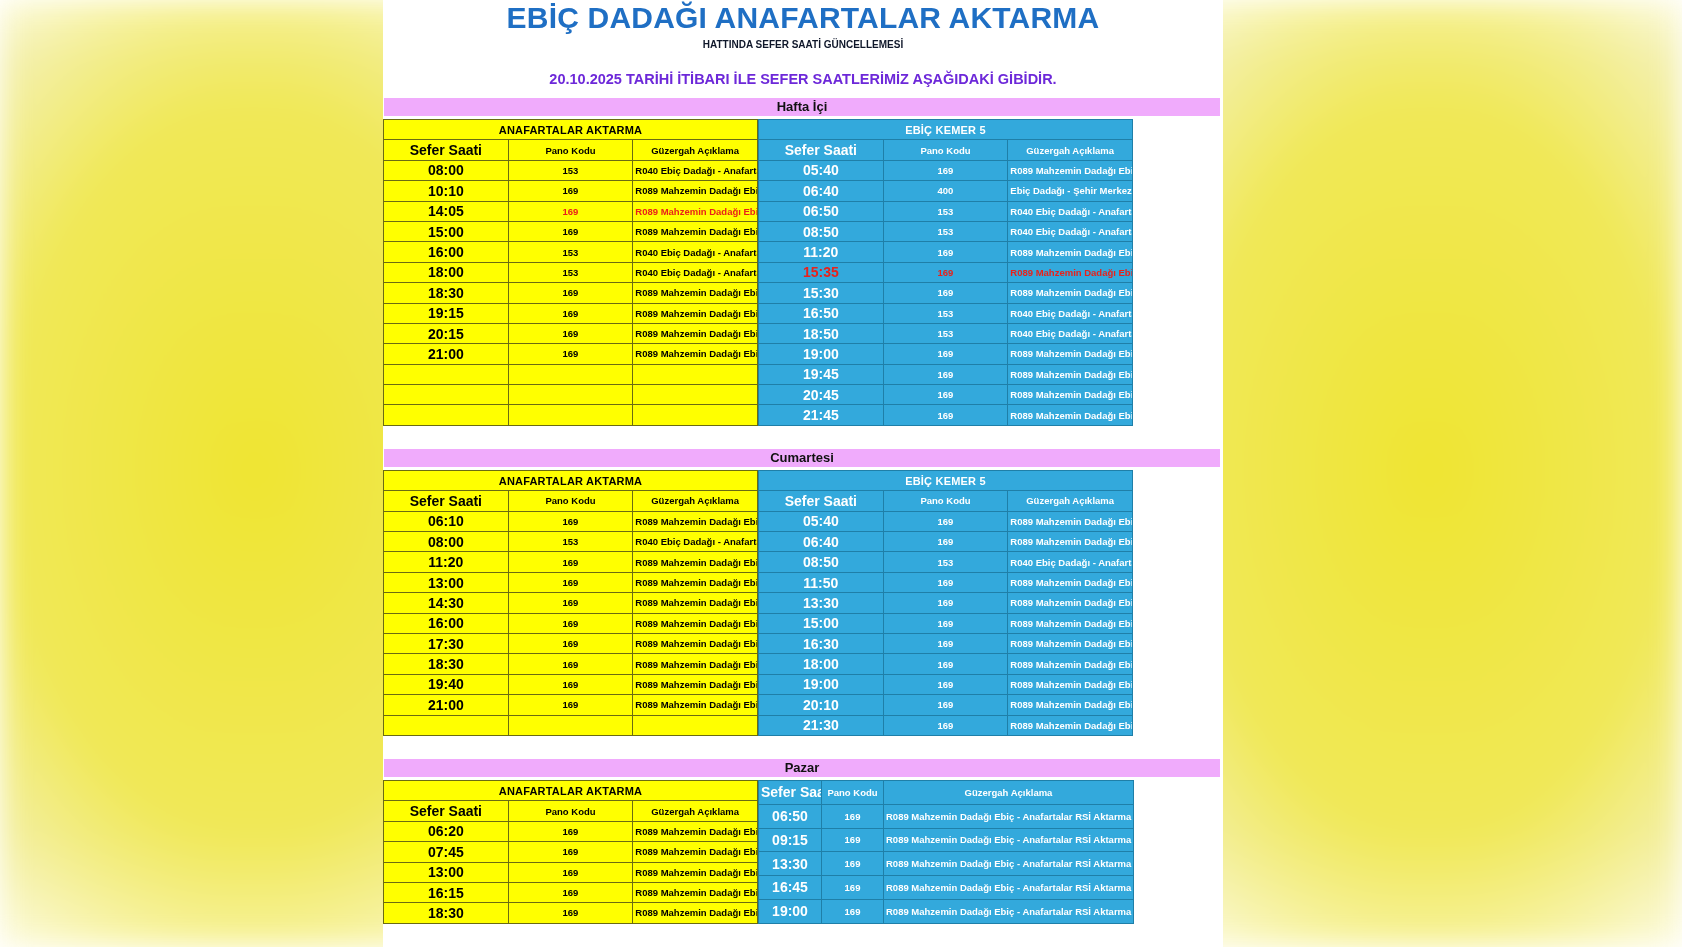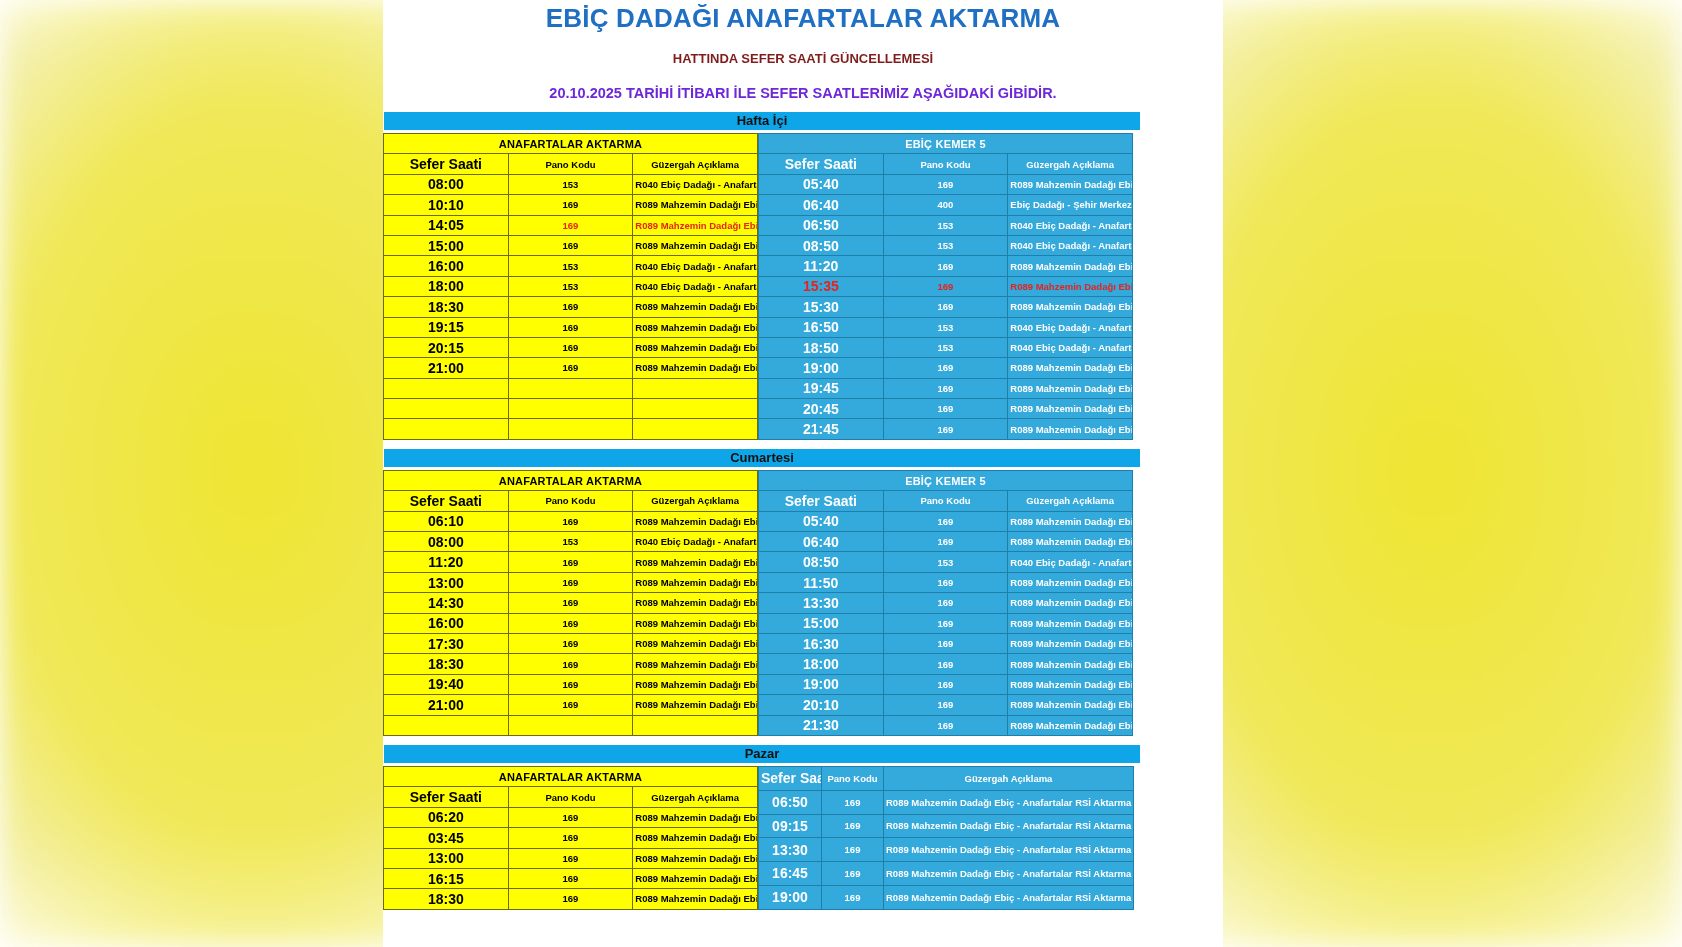--- a/index.html
+++ b/index.html
@@ -39,57 +39,57 @@
     height: 947px;
     background: #ffffff;
     z-index: 2;
     overflow: hidden;
   }
 
   
   .title-block { padding-top: 2px; text-align: center; }
 
   .main-title {
-    font-size: 26px;
+    font-size: 30px;
     font-weight: bold;
     color: #1f6fc4;
     letter-spacing: 0.2px;
     line-height: 32px;
     white-space: nowrap;
   }
 
   .sub-title {
-    font-size: 13px;
+    font-size: 10px;
     font-weight: bold;
-    color: #7f1d1d;
-    margin-top: 16px;
+    color: #0f172a;
+    margin-top: 2px;
     line-height: 18px;
   }
 
   .date-line {
     font-size: 14.5px;
     font-weight: bold;
     color: #6d28d9;
     margin-top: 16px;
     line-height: 18px;
   }
 
   
-  .day-section { margin-top: 9px; }
+  .day-section { margin-top: 23px; }
   .day-section.first { margin-top: 10px; }
 
   .day-banner {
-    background: #0ea5e9;
+    background: #f0abfc;
     height: 18px;
     line-height: 18px;
     text-align: center;
     font-size: 13px;
     font-weight: bold;
     color: #111111;
-    width: 756px;
+    width: 836px;
     margin-left: 1px;
   }
 
   .tables-row {
     display: flex;
     margin-top: 3px;
   }
 
   table.sched {
     border-collapse: collapse;
@@ -462,21 +462,21 @@
                 <th class="col-head c-time">Sefer Saati</th>
                 <th class="col-head c-code">Pano Kodu</th>
                 <th class="col-head c-desc">Güzergah Açıklama</th>
               </tr>
               <tr class="">
                 <td class="c-time">06:20</td>
                 <td class="c-code">169</td>
                 <td class="c-desc">R089 Mahzemin Dadağı Ebiç - Anafartalar RSİ Aktarma</td>
               </tr>
               <tr class="">
-                <td class="c-time">03:45</td>
+                <td class="c-time">07:45</td>
                 <td class="c-code">169</td>
                 <td class="c-desc">R089 Mahzemin Dadağı Ebiç - Anafartalar RSİ Aktarma</td>
               </tr>
               <tr class="">
                 <td class="c-time">13:00</td>
                 <td class="c-code">169</td>
                 <td class="c-desc">R089 Mahzemin Dadağı Ebiç - Anafartalar RSİ Aktarma</td>
               </tr>
               <tr class="">
                 <td class="c-time">16:15</td>

